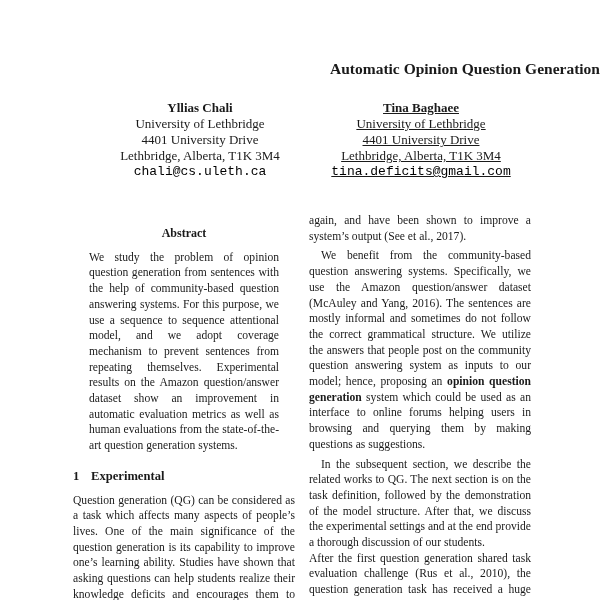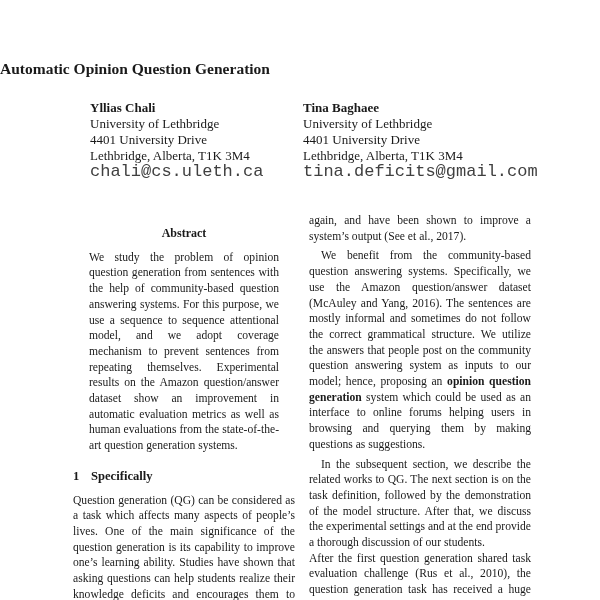--- a/index.html
+++ b/index.html
@@ -1,25 +1,25 @@
 <!DOCTYPE html>
 <html><head>
 <meta charset="utf-8">
 <style>
   html, body { margin: 0; padding: 0; background: #ffffff; }
   body { width: 600px; height: 600px; overflow: hidden; position: relative;
          font-family: "Liberation Serif", serif; color: #1a1a1a; }
-  .title { position: absolute; left: 0; width: 600px; top: 60px; text-align: left;
+  .title { position: absolute; left: 0; width: 600px; top: 60px; text-align: right;
            font-weight: bold; font-size: 15.5px; }
-  .author { position: absolute; top: 100px; width: 220px; 
+  .author { position: absolute; top: 100px; width: 220px; text-align: center;
             font-size: 13px; line-height: 16px; }
   .author.a1 { left: 90px; }
-  .author.a2 { left: 303px; }
+  .author.a2 { left: 311px; text-decoration: underline; }
   .author .name { font-weight: bold; }
-  .author .email { font-family: "Liberation Mono", monospace; font-size: 17px; color: #404040; }
+  .author .email { font-family: "Liberation Mono", monospace; font-size: 13px; color: #000000; }
   .col { position: absolute; top: 212px; font-size: 11.6px; line-height: 15.7px; }
   .col.left { left: 73px; width: 222px; }
   .col.right { left: 309px; width: 222px; top: 213px; }
   .abs-title { text-align: center; font-weight: bold; font-size: 12px; margin: 14px 0 6px 0; }
   .abstract { margin: 8px 16px 0 16px; text-align: justify; }
   .sec { font-weight: bold; font-size: 12.6px; margin: 15px 0 8px 0; }
   .sec .num { display: inline-block; width: 18px; }
   p { margin: 0; text-align: justify; text-justify: inter-word; hyphens: manual; }
   p.indent { text-indent: 12px; margin-top: 4px; }
   b { font-weight: bold; }
@@ -42,21 +42,21 @@
   <div>University of Lethbridge</div>
   <div>4401 University Drive</div>
   <div>Lethbridge, Alberta, T1K 3M4</div>
   <div class="email">tina.deficits@gmail.com</div>
 </div>
 
 <div class="col left">
   <div class="abs-title">Abstract</div>
   <p class="abstract">We study the problem of opinion question generation from sentences with the help of community-based question answering systems. For this purpose, we use a sequence to sequence attentional model, and we adopt coverage mechanism to prevent sentences from repeating themselves. Experimental results on the Amazon question/answer dataset show an improvement in automatic evaluation metrics as well as human evaluations from the state-of-the-art question generation systems.</p>
   <div class="sec">
-    <span class="num">1</span><span>Specifically</span>
+    <span class="num">1</span><span>Experimental</span>
   </div>
   <p>Question generation (QG) can be considered as a task which affects many aspects of people’s lives. One of the main significance of the question generation is its capability to improve one’s learning ability. Studies have shown that asking questions can help students realize their knowledge deficits and encourages them to look for information to compensate for those deficits (Graesser and Person, 1994). Additionally, QG can be used as an aid to search engines by providing suggestions regarding the users’ queries (Chali and Hasan, 2015). This way, the users can either choose one of those</p>
 </div>
 
 <div class="col right">
   <p>again, and have been shown to improve a system’s output (See et al., 2017).</p>
   <p class="indent"><span>We benefit from the community-based question answering systems. Specifically, we use the Amazon question/answer dataset (McAuley and Yang, 2016). The sentences are mostly informal and sometimes do not follow the correct grammatical structure. We utilize the answers that people post on the community question answering system as inputs to our model; hence, proposing an </span><b>opinion question generation</b><span> system which could be used as an interface to online forums helping users in browsing and querying them by making questions as suggestions.</span></p>
   <p class="indent">In the subsequent section, we describe the related works to QG. The next section is on the task definition, followed by the demonstration of the model structure. After that, we discuss the experimental settings and at the end provide a thorough discussion of our students.</p>
   <p>After the first question generation shared task evaluation challenge (Rus et al., 2010), the question generation task has received a huge attention from the natural language generation community. Many of the traditional approaches involve</p>
 </div>

